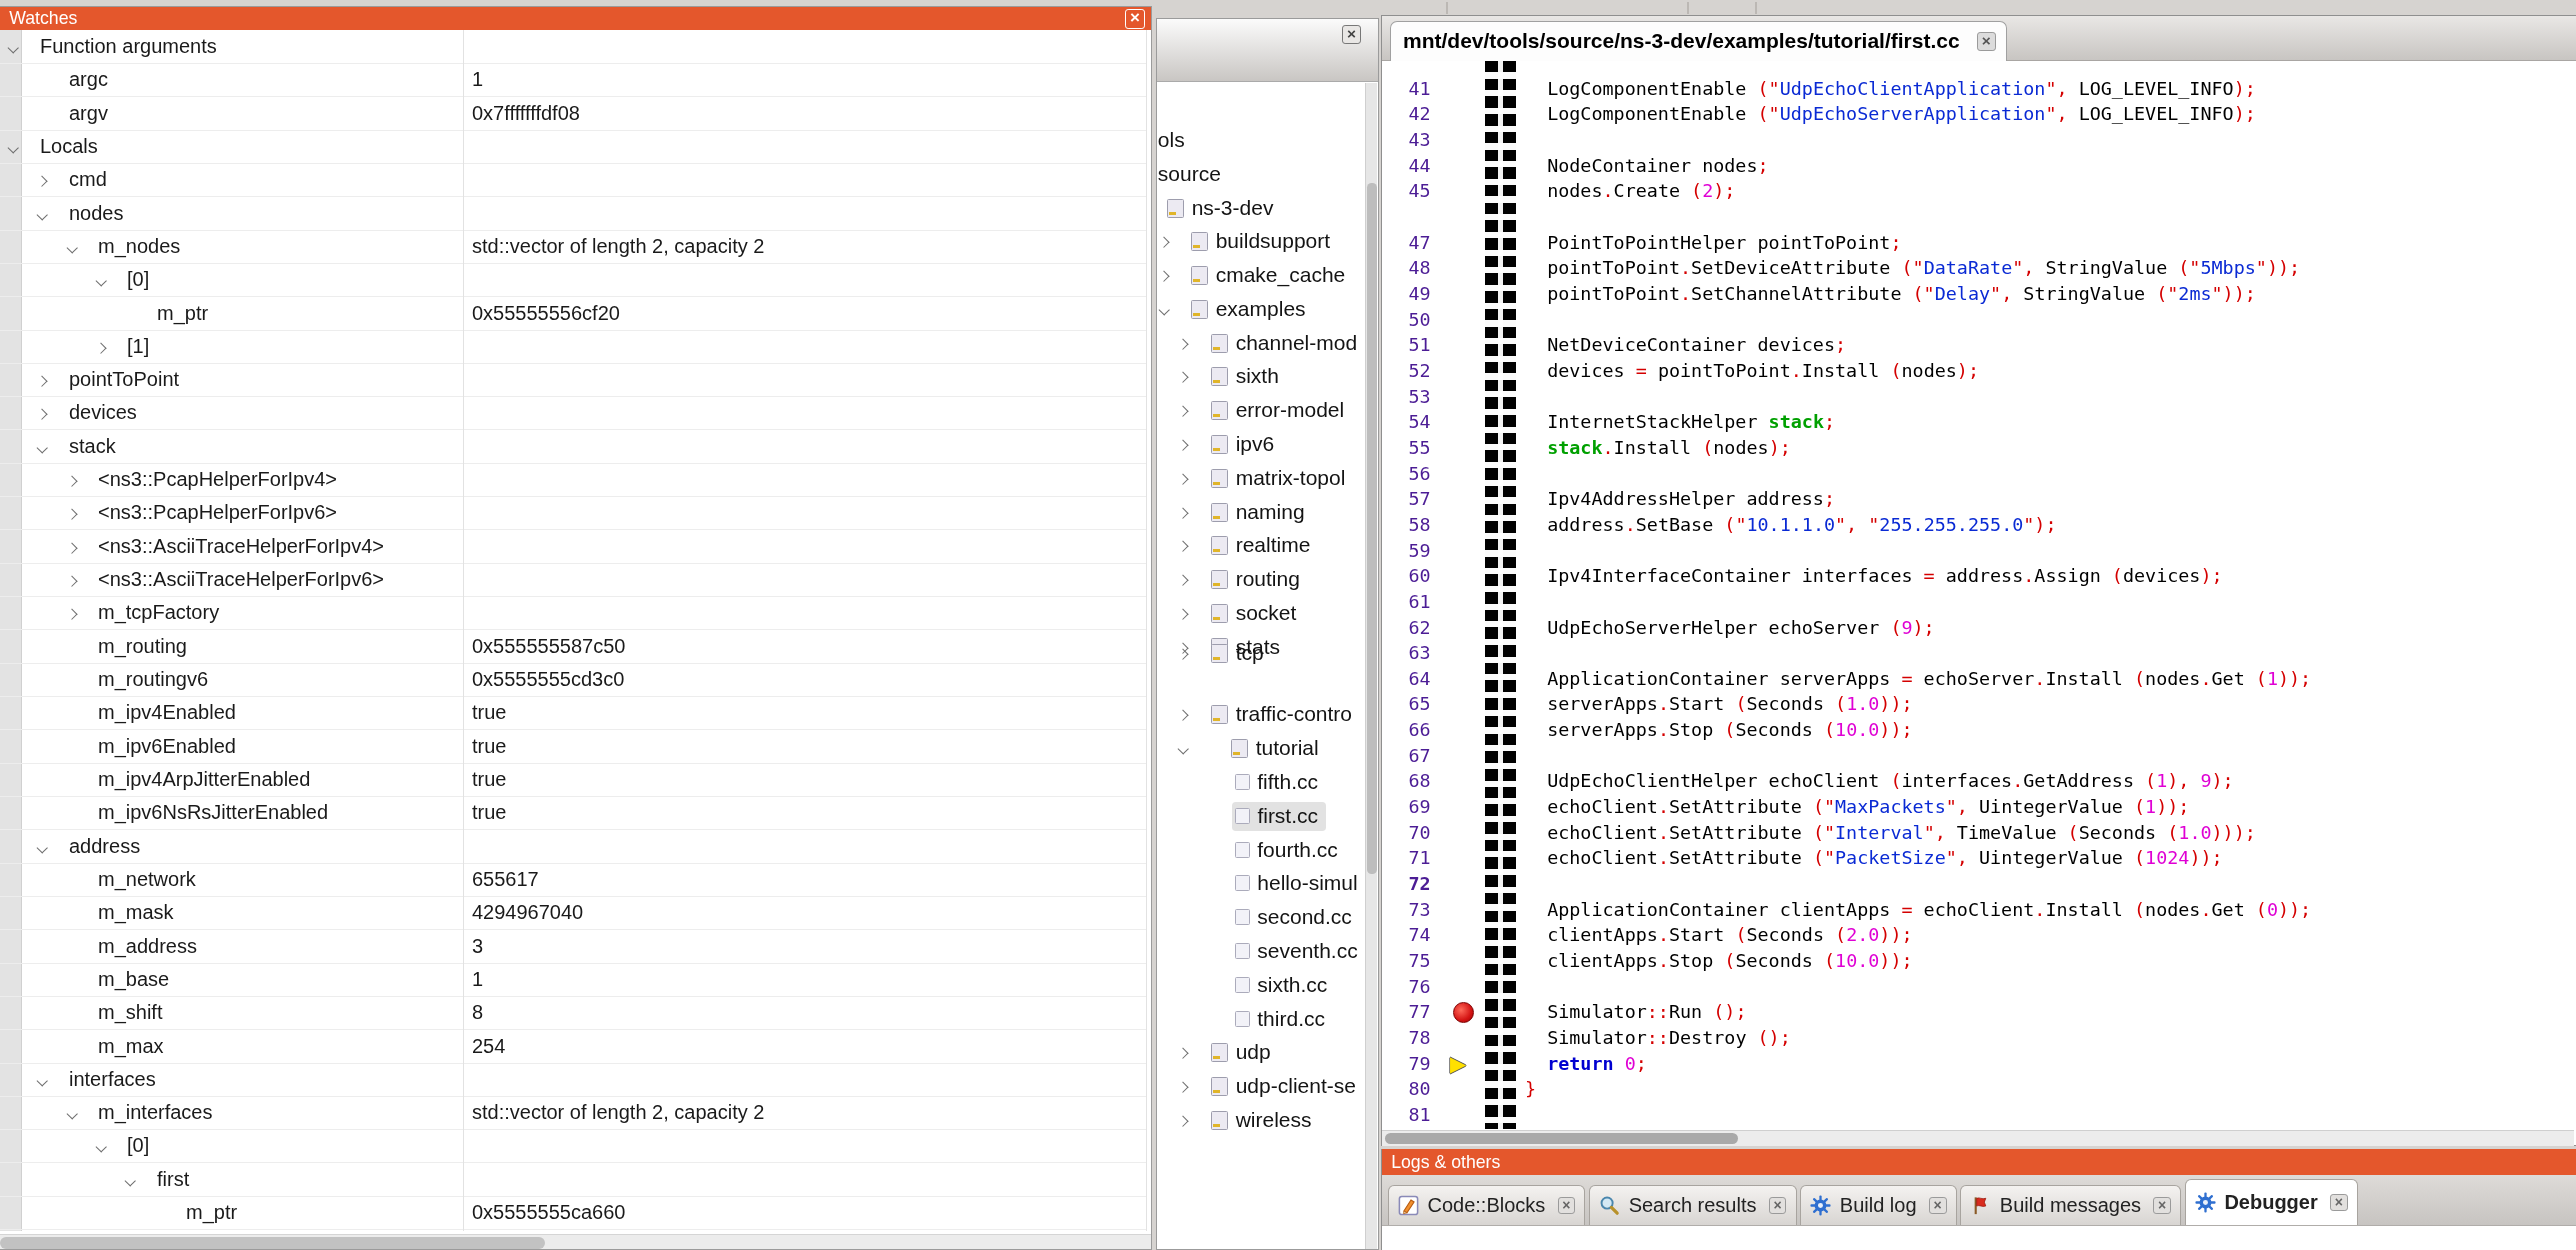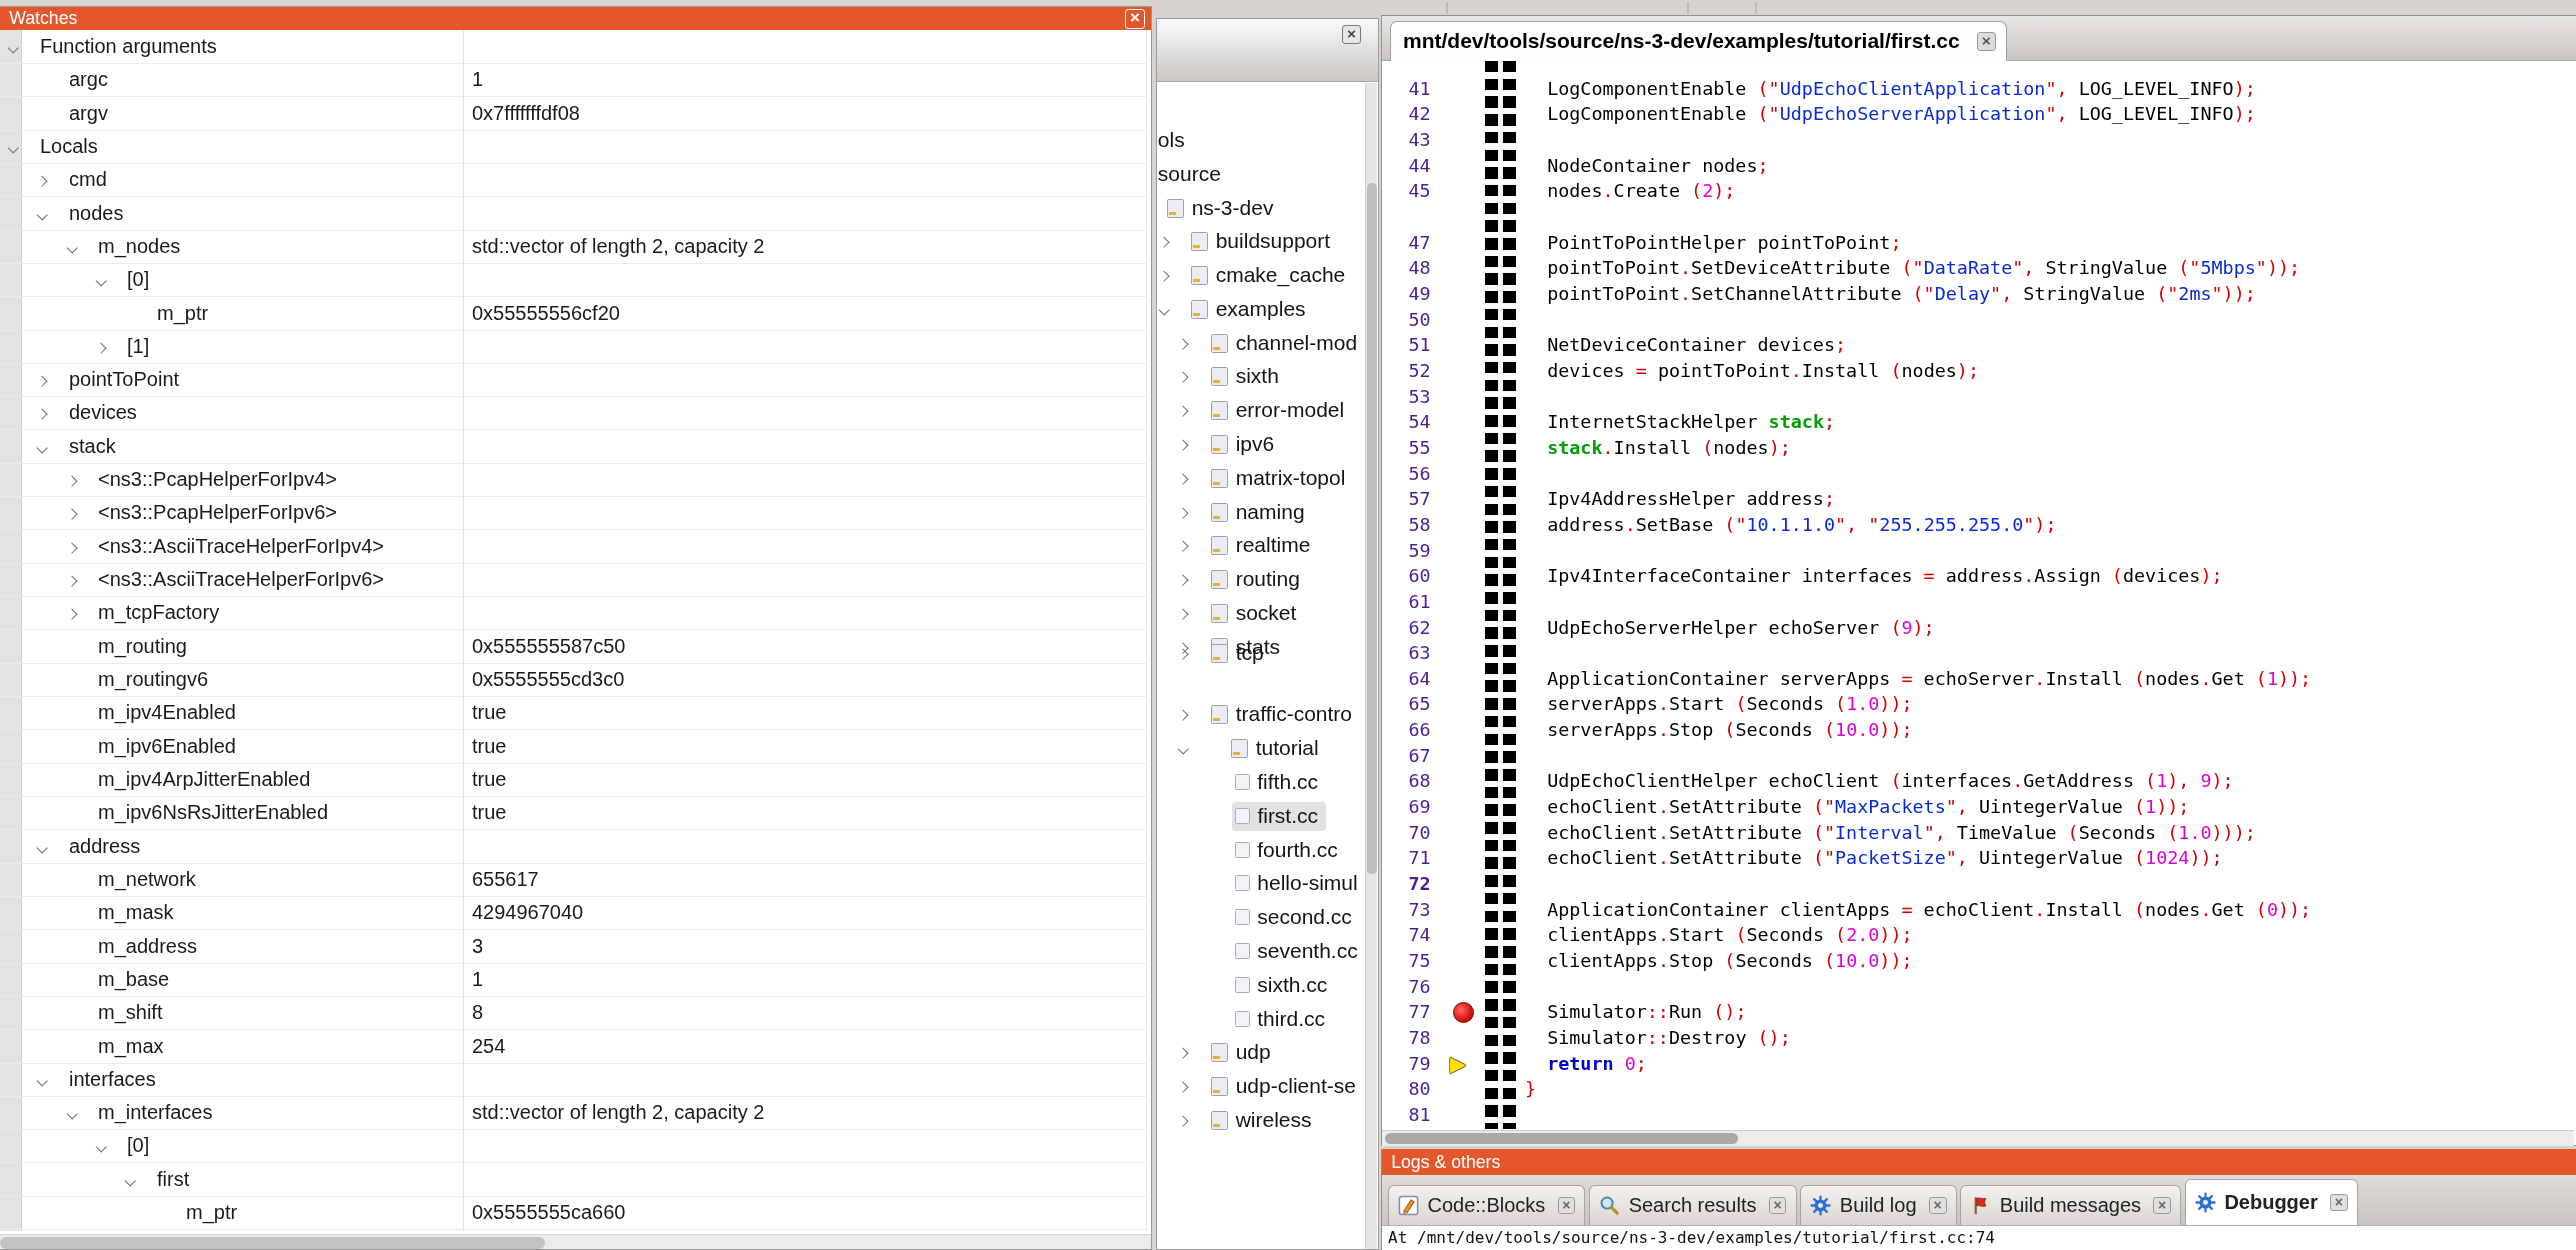--- a/index.html
+++ b/index.html
@@ -586,19 +586,16 @@
               <rect x="10.8" y="1.5" width="2.4" height="5.5" rx="1" transform="rotate(270 12 12)"></rect>
               <rect x="10.8" y="1.5" width="2.4" height="5.5" rx="1" transform="rotate(315 12 12)"></rect>
               <circle cx="12" cy="12" r="6.2"></circle>
             </g>
             <circle cx="12" cy="12" r="2.6" fill="#eaf1fb"></circle>
           </svg>
           <span class="lbl">Debugger</span>
           <span class="l-x">×</span>
         </div>
       </div>
-    <div class="l-status">
-      <span>At /mnt/dev/tools/source/ns-3-dev/examples/tutorial/first.cc:74</span>
-    </div>
   </section>
 
 </div>
 
 
 </body></html>

